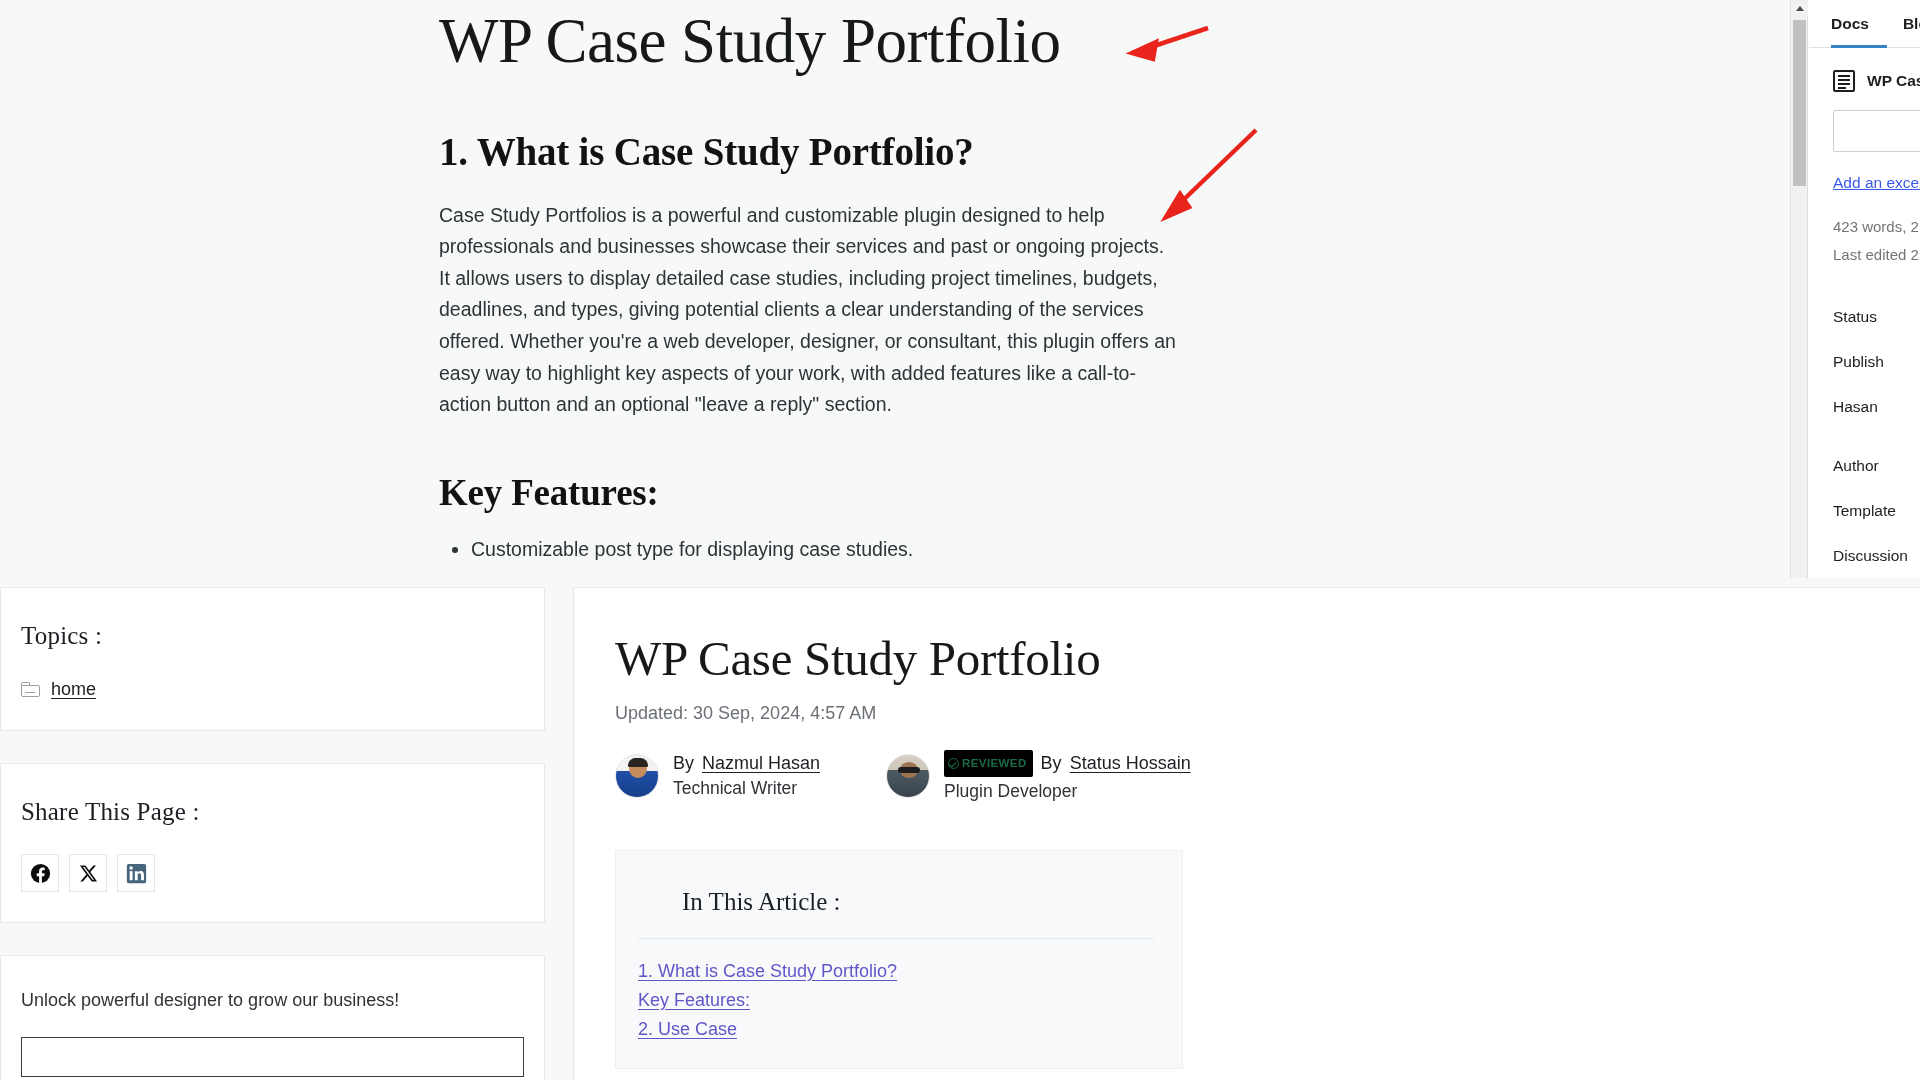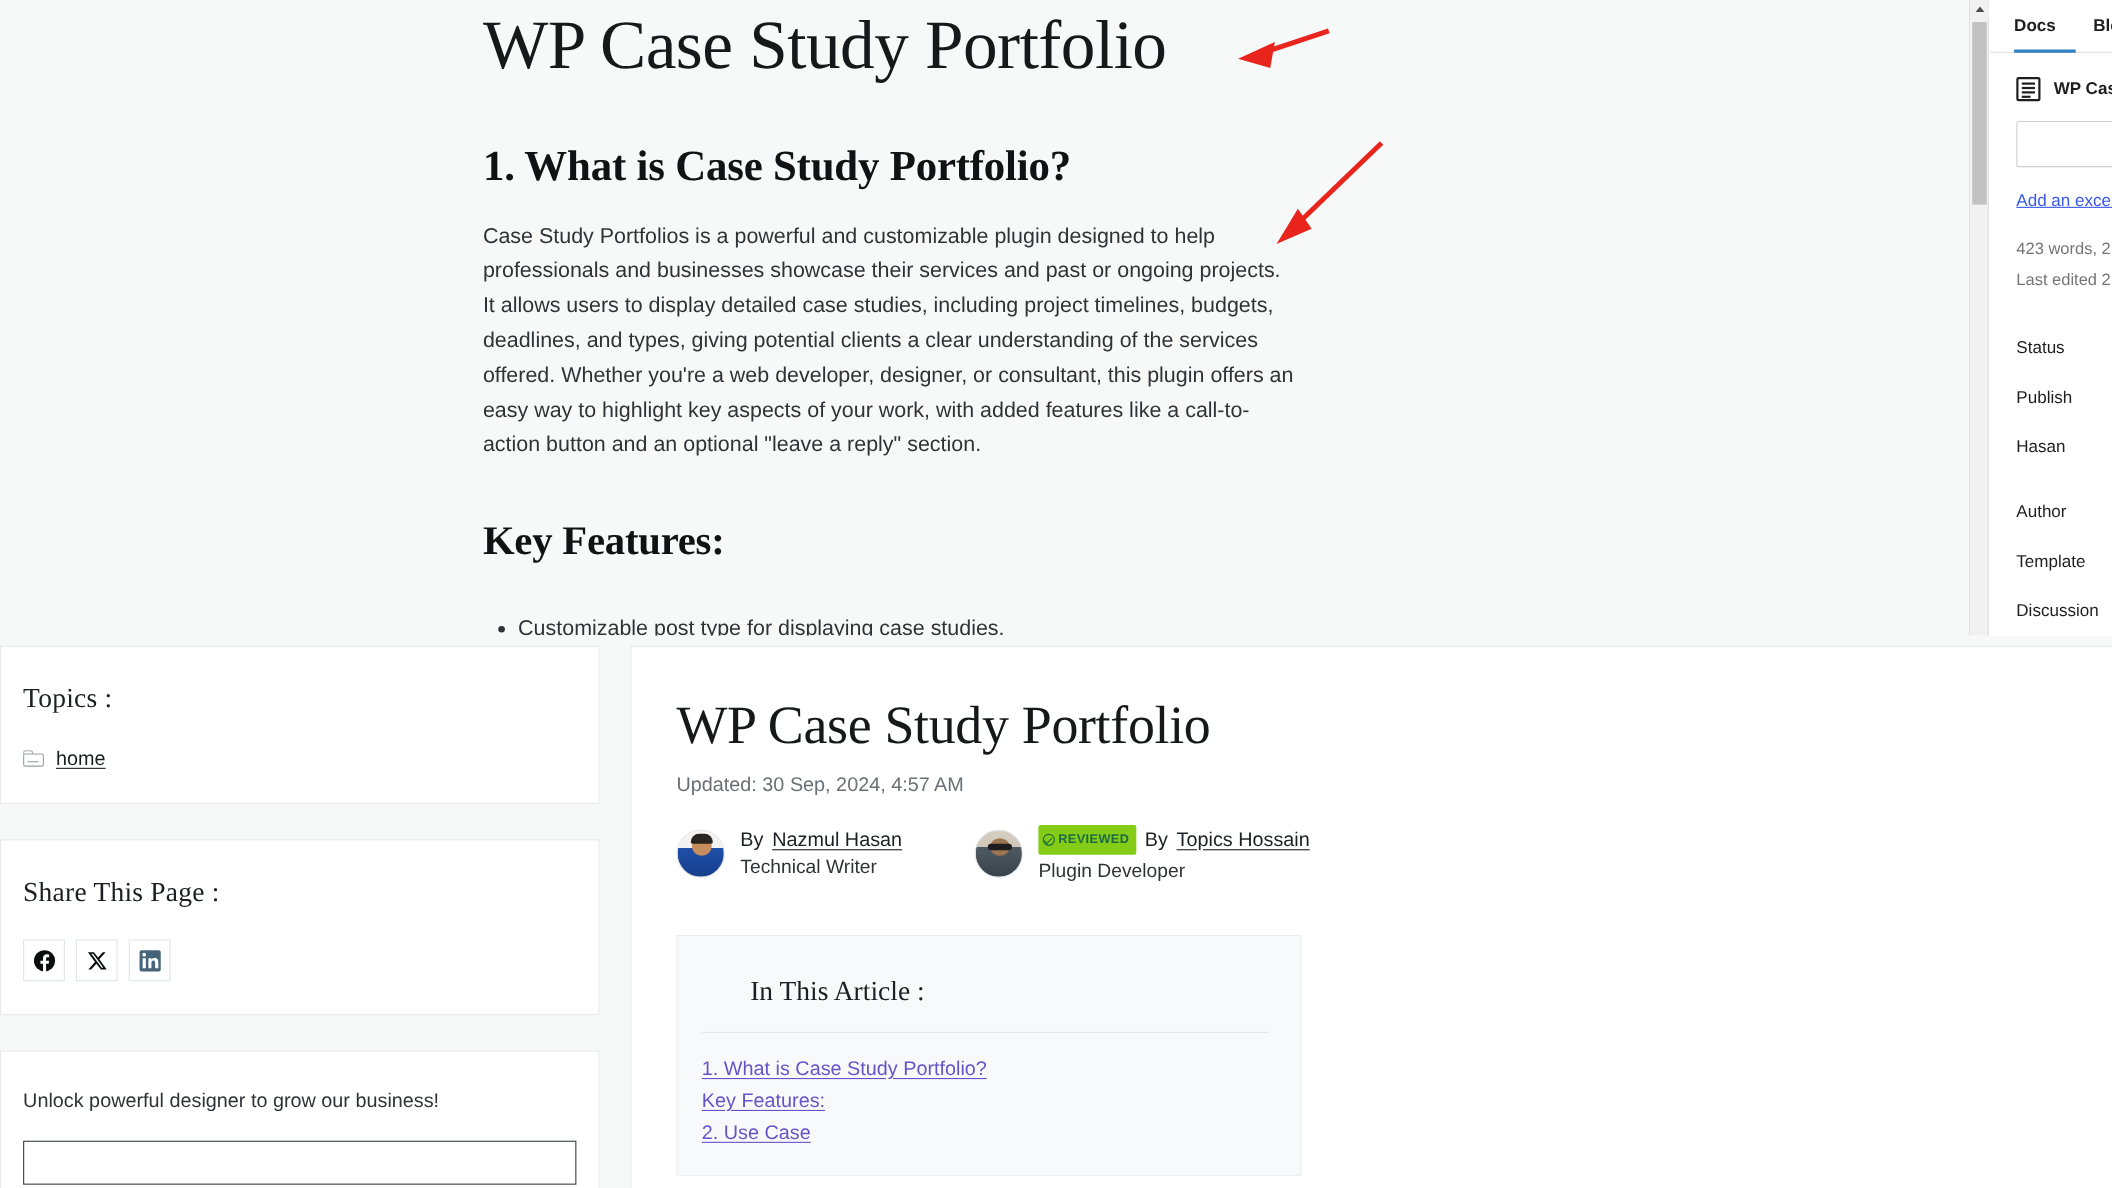--- a/index.html
+++ b/index.html
@@ -28,21 +28,21 @@
   .h2 {
     font-family: "Liberation Serif", serif;
     font-weight: 700; font-size: 39px; color: #101214;
     margin-top: 52px; letter-spacing: -0.2px;
   }
   .h2.key { margin-top: 50px; font-size: 37px; }
   .body-p {
     font-size: 19.5px; line-height: 31.6px; color: #2f3337;
     margin-top: 26px;
   }
-  .feat-list { margin-top: 42px; padding-left: 32px; }
+  .feat-list { margin-top: 20px; padding-left: 32px; }
   .feat-list li {
     font-size: 19.5px; line-height: 31.6px; color: #2f3337;
   }
 
   
   .arrows { position: absolute; left: 0; top: 0; width: 1790px; height: 578px; pointer-events: none; }
 
   
   .right-rail {
     position: absolute; right: 0; top: 0; width: 130px; height: 578px;
@@ -191,21 +191,21 @@
   }
   .av2::after {
     content: ""; position: absolute; left: 11px; top: 12px; width: 22px; height: 6px;
     border-radius: 3px; background: #1d1d1f;
   }
   .auth-lines { line-height: 21px; }
   .auth-top { font-size: 18px; color: #1c1f23; display: flex; align-items: center; gap: 8px; }
   .auth-name { text-decoration: underline; text-underline-offset: 3px; color: #1c1f23; }
   .auth-role { font-size: 17.5px; color: #2f3337; margin-top: 4px; }
   .rev-badge {
-    background: #84cc16; color: #1b6b44; font-size: 11.5px; font-weight: 600;
+    background: #000000; color: #1b6b44; font-size: 11.5px; font-weight: 600;
     letter-spacing: 0.4px; padding: 3px 6px 3px 4px; display: inline-flex;
     align-items: center; gap: 3px; border-radius: 2px;
   }
   .rev-check {
     width: 11px; height: 11px; border: 1.3px solid #1b6b44; border-radius: 50%;
     position: relative; flex: 0 0 auto;
   }
   .rev-check::after {
     content: ""; position: absolute; left: 2.2px; top: 1.2px; width: 3px; height: 5.5px;
     border: solid #1b6b44; border-width: 0 1.3px 1.3px 0; transform: rotate(42deg);
@@ -359,21 +359,21 @@
 
         <div class="author">
           <span class="avatar av2"></span>
           <span class="auth-lines">
             <span class="auth-top">
               <span class="rev-badge">
                 <span class="rev-check"></span>
                 <span>REVIEWED</span>
               </span>
               <span>By</span>
-              <a class="auth-name" href="#">Topics Hossain</a>
+              <a class="auth-name" href="#">Status Hossain</a>
             </span>
             <span class="auth-role" style="display:block">Plugin Developer</span>
           </span>
         </div>
       </div>
 
       <div class="toc">
         <div class="toc-title">In This Article :</div>
         <div class="toc-hr"></div>
         <a class="toc-link" href="#">1. What is Case Study Portfolio?</a>

